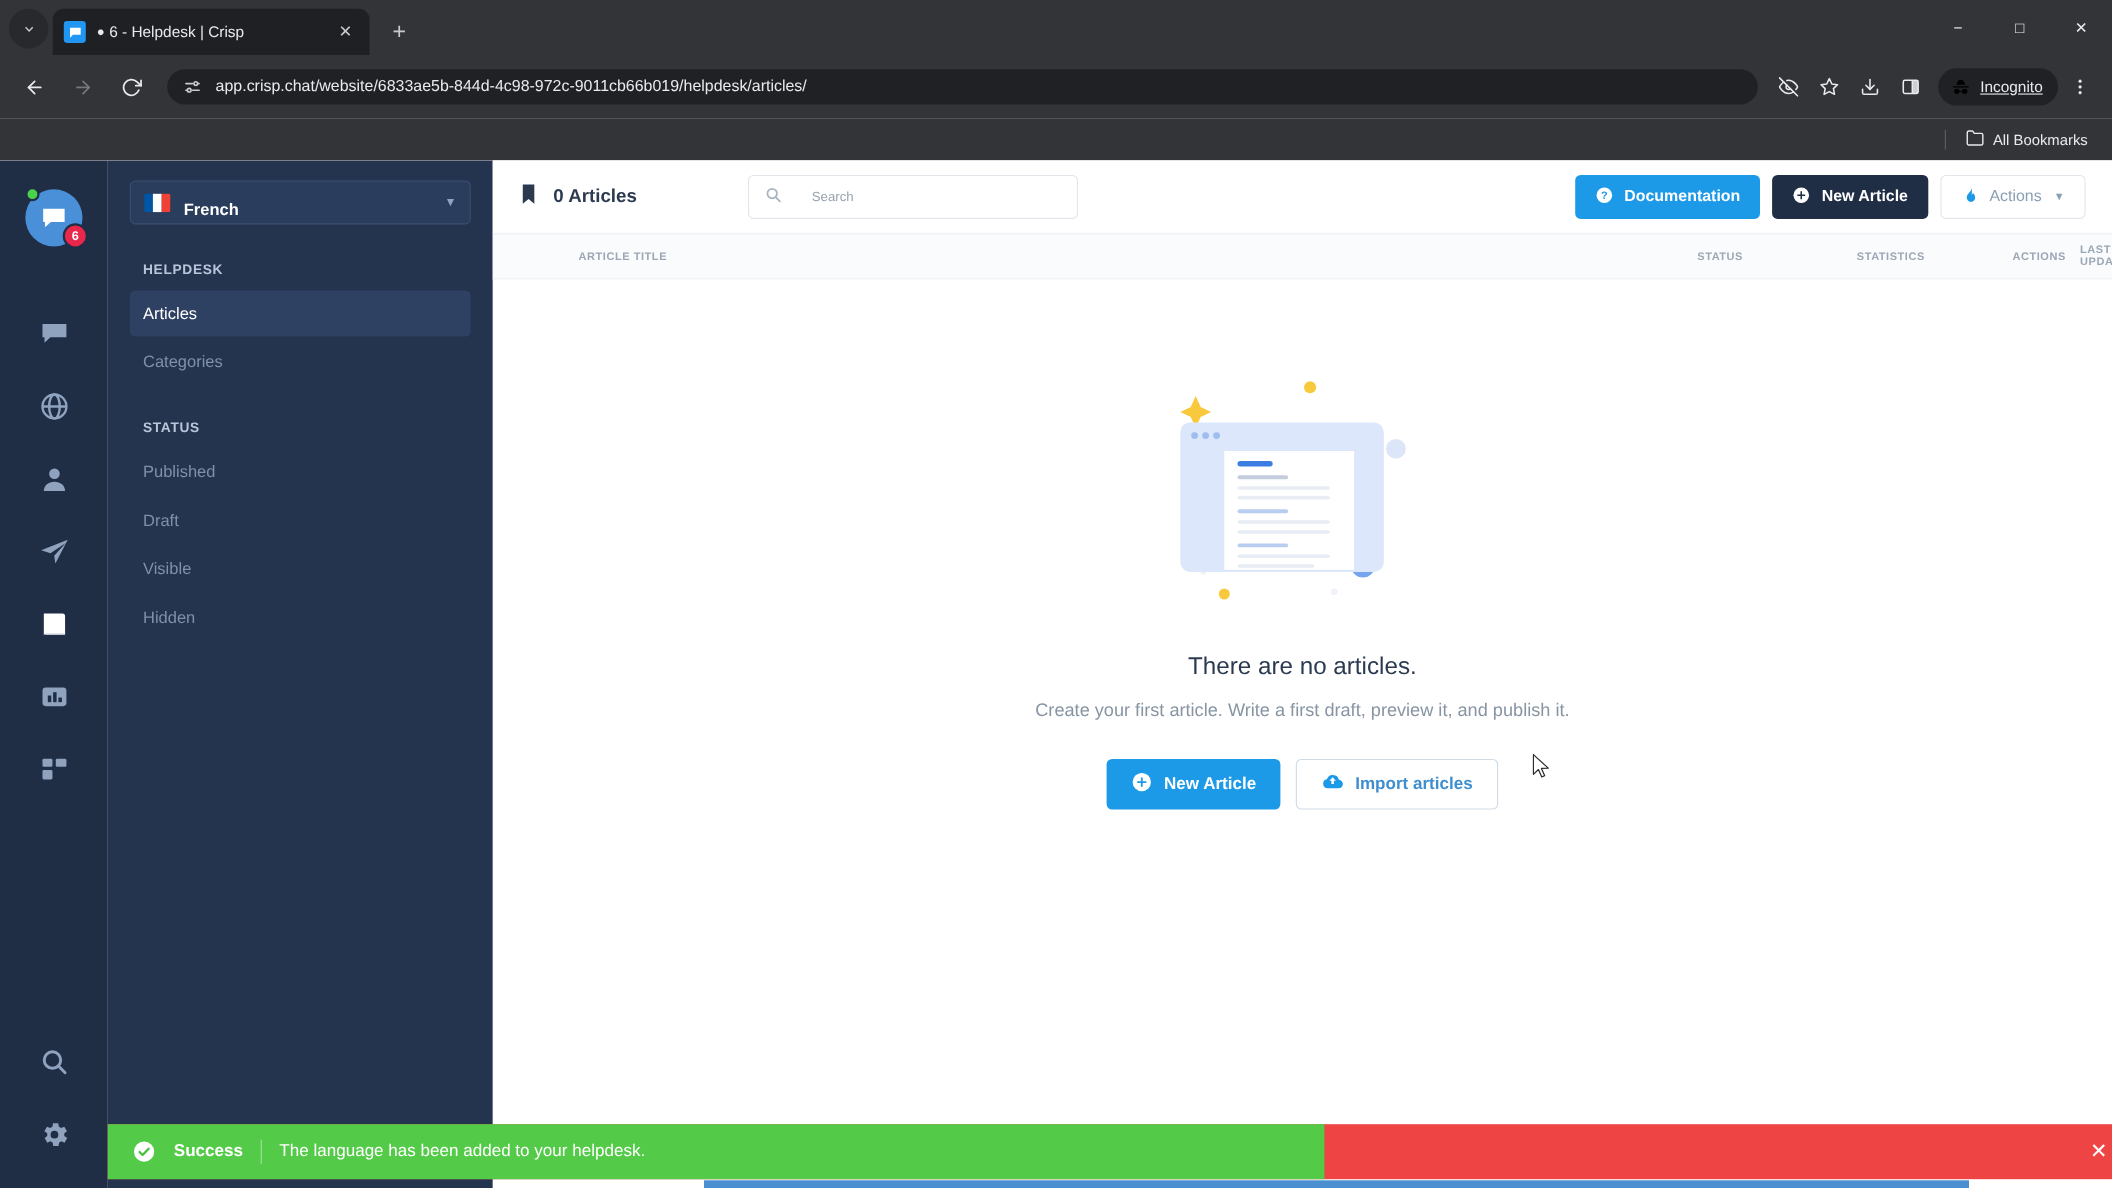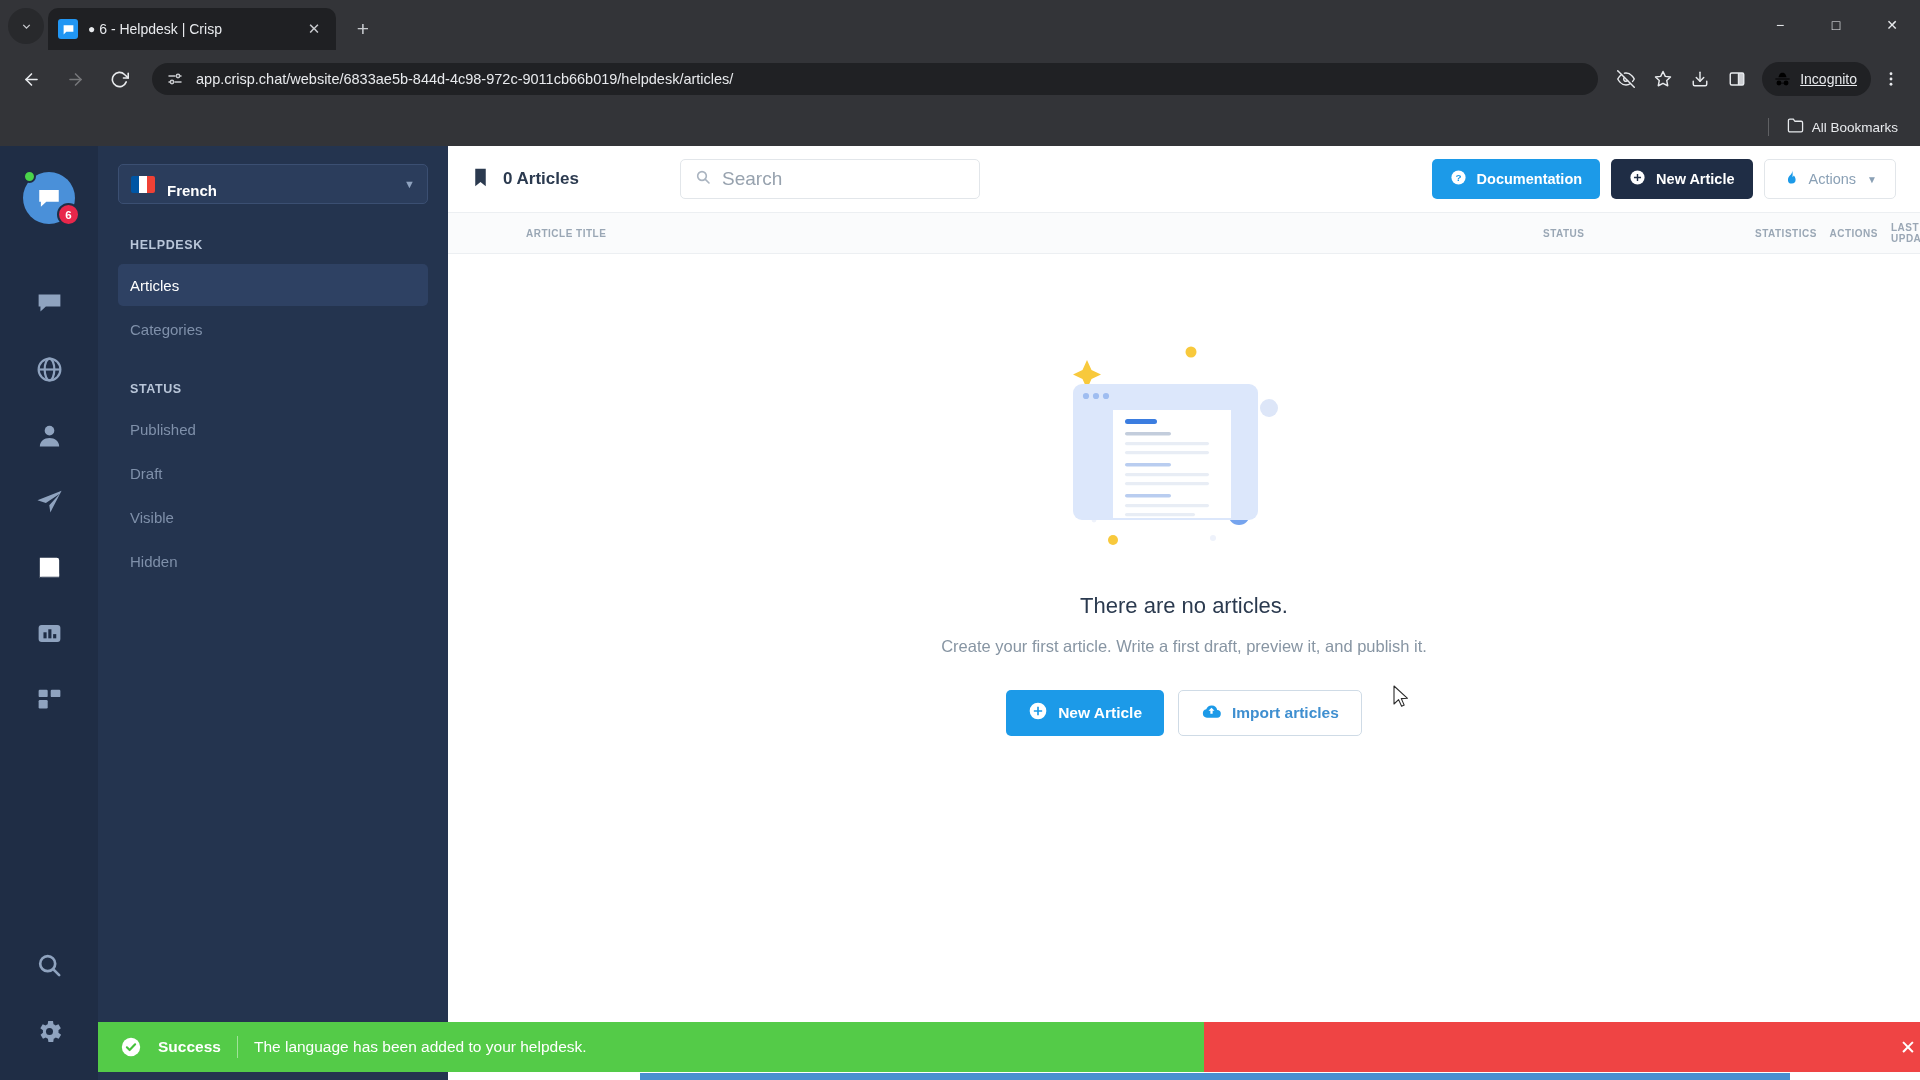--- a/index.html
+++ b/index.html
@@ -183,22 +183,22 @@
   .count-block { display: flex; align-items: center; gap: 12px; width: 210px; flex: 0 0 auto;}
   .count-block svg { width: 21px; height: 21px; }
   .count-label { font-size: 17px; color: #2b3a4f; font-weight: bold; }
   .search-box {
     width: 300px; height: 40px; border: 1px solid #e2e6ea;
     border-radius: 5px; display: flex; align-items: center;
     padding: 0 14px; gap: 11px; flex: 0 0 auto;
   }
   .search-box svg { width: 16px; height: 16px; color: #aab4c0; flex:0 0 auto;}
   .search-box input {
-    border: 0; outline: 0; font-size: 19px; color: #14532d;
-    font-family: inherit; width: 100%; background: transparent;
+    border: 0; outline: 0; font-size: 12px; color: #14532d;
+    font-family: inherit; width: 100%; background: transparent; margin-left: 16px;
   }
   .search-box input::placeholder { color: #97a2ae; }
   .header-actions { margin-left: auto; display: flex; align-items: center; gap: 11px; }
   .btn {
     height: 40px; border-radius: 5px; display: flex;
     align-items: center; gap: 10px; padding: 0 18px;
     font-size: 14.5px; font-weight: bold; border: 0;
     font-family: inherit; white-space: nowrap;
   }
   .btn svg { width: 17px; height: 17px; flex: 0 0 auto; }
@@ -212,21 +212,21 @@
   .btn-actions .chev { font-size: 10px; margin-left: 2px; }
 
   .table-head {
     height: 42px; background: #fafbfc; border-top: 1px solid #eceff2;
     border-bottom: 1px solid #eceff2; display: flex; align-items: center;
     font-size: 10px; font-weight: bold; color: #9aa7b5;
     letter-spacing: 0.5px; flex: 0 0 auto;
   }
   .th-title { padding-left: 78px; }
   .th-status { position: absolute; left: 1095px; }
-  .th-stats { position: absolute; left: 1307px; }
+  .th-stats { position: absolute; left: 1240px; }
   .th-update { position: absolute; left: 1443px; }
   .th-actions { position: absolute; right: 42px; }
   .table-head-inner { position: relative; width: 100%; height: 100%; display: flex; align-items: center; }
 
   .empty-state {
     flex: 1; display: flex; flex-direction: column;
     align-items: center; justify-content: flex-start;
     padding-top: 78px; position: relative;
   }
   .illus { width: 230px; height: 235px; position: relative; margin-bottom: 26px; }

